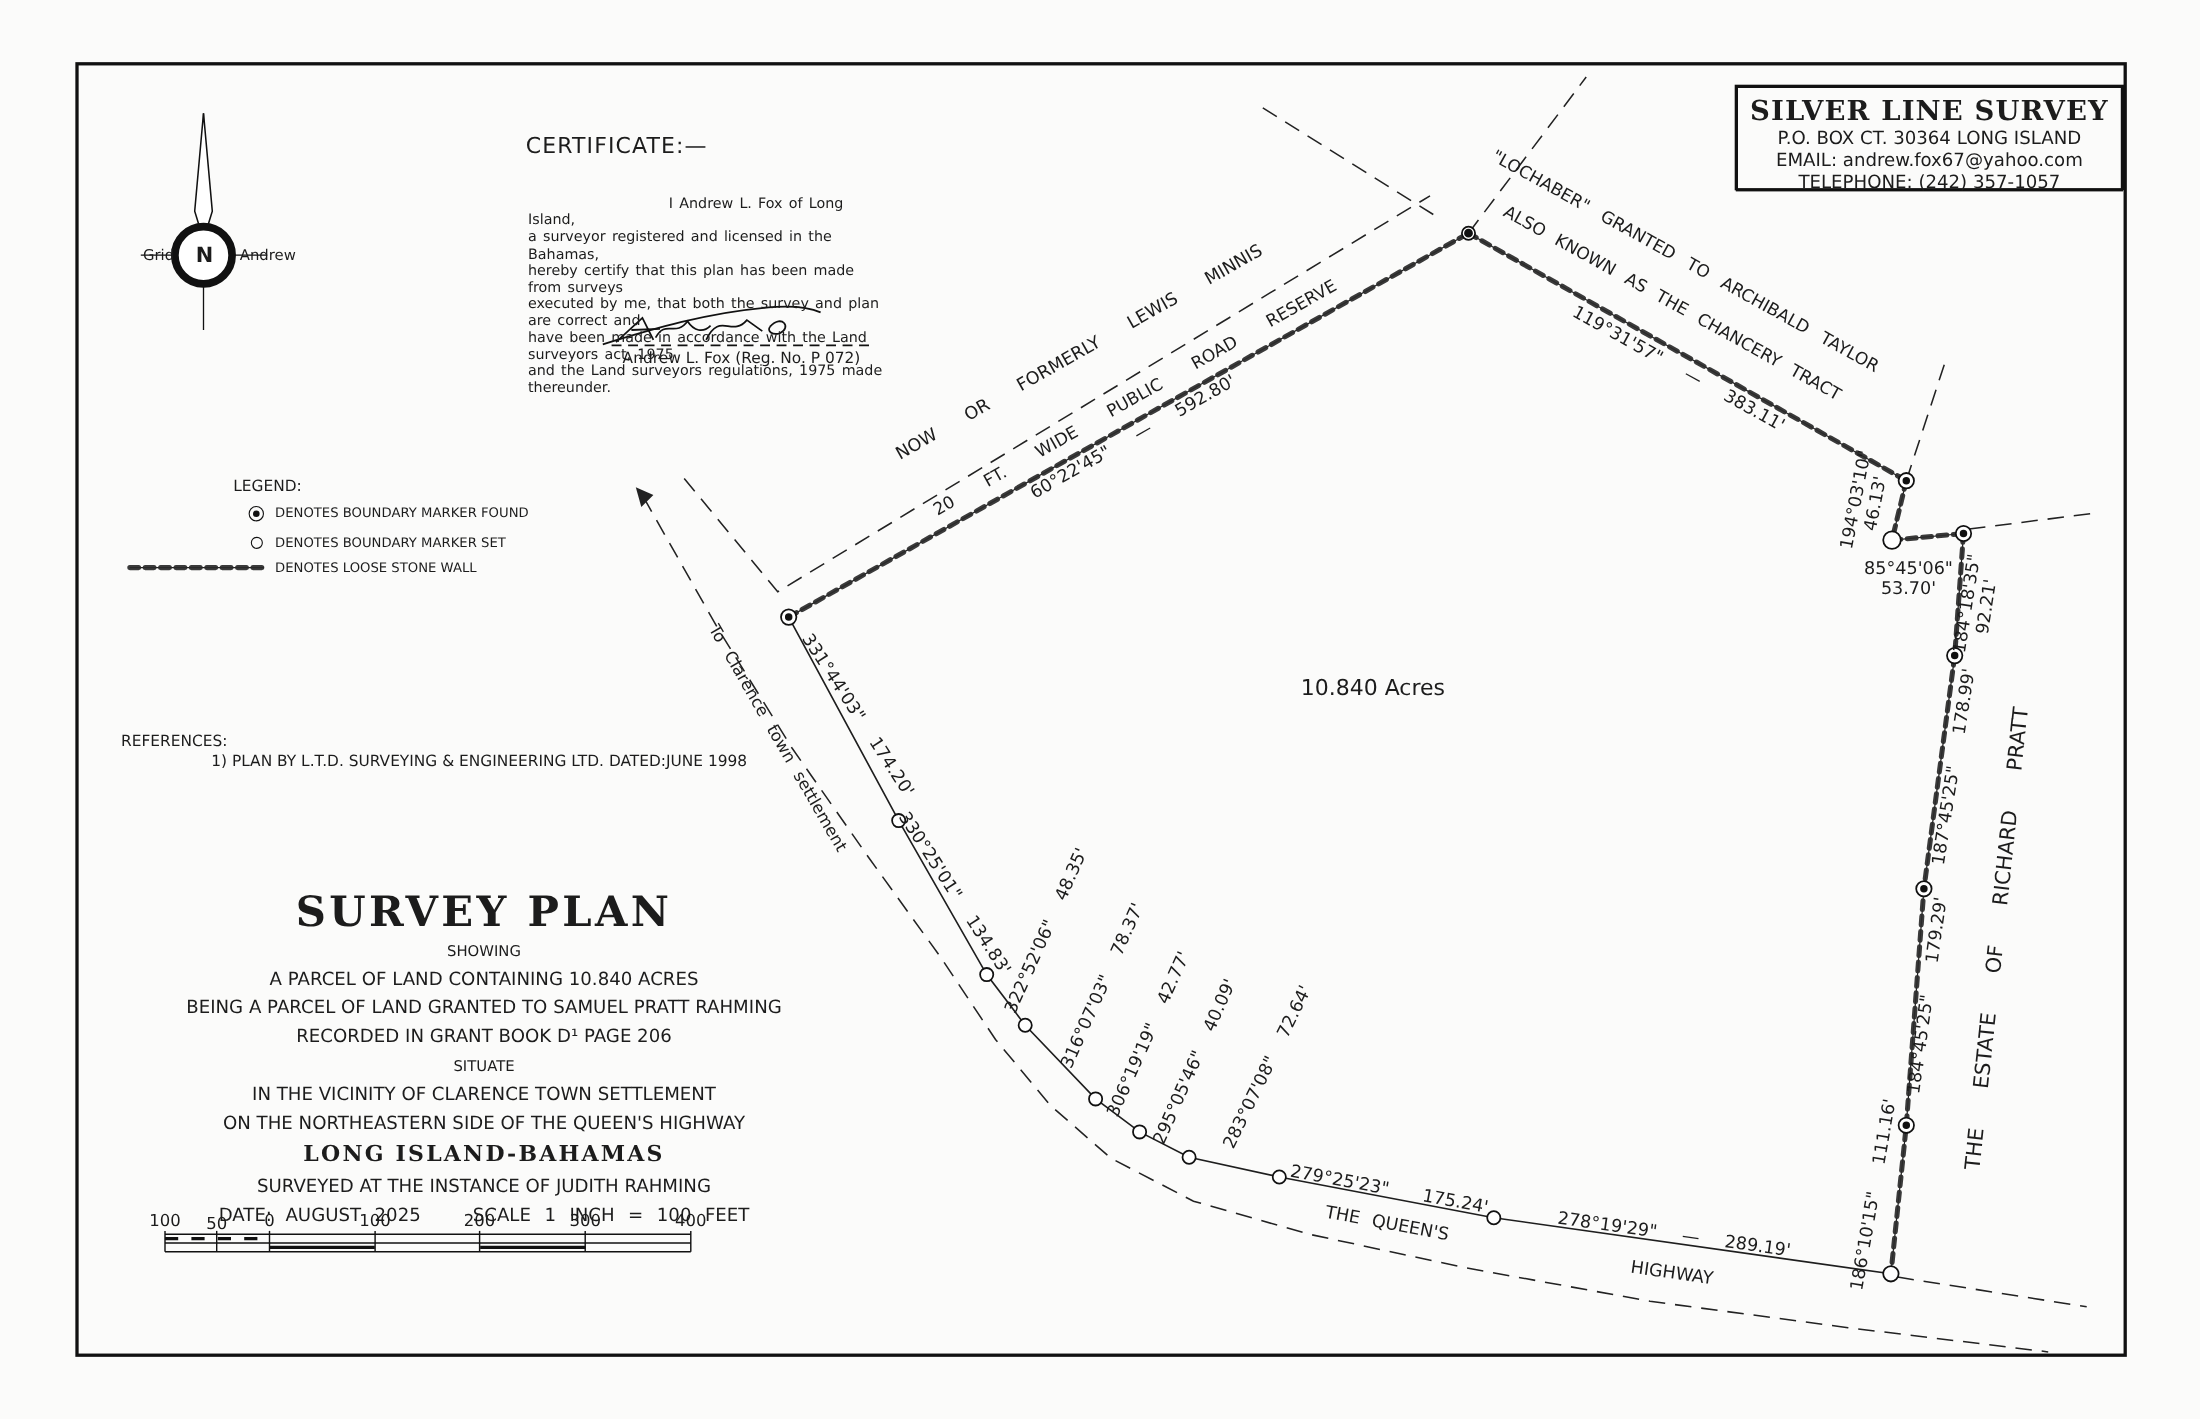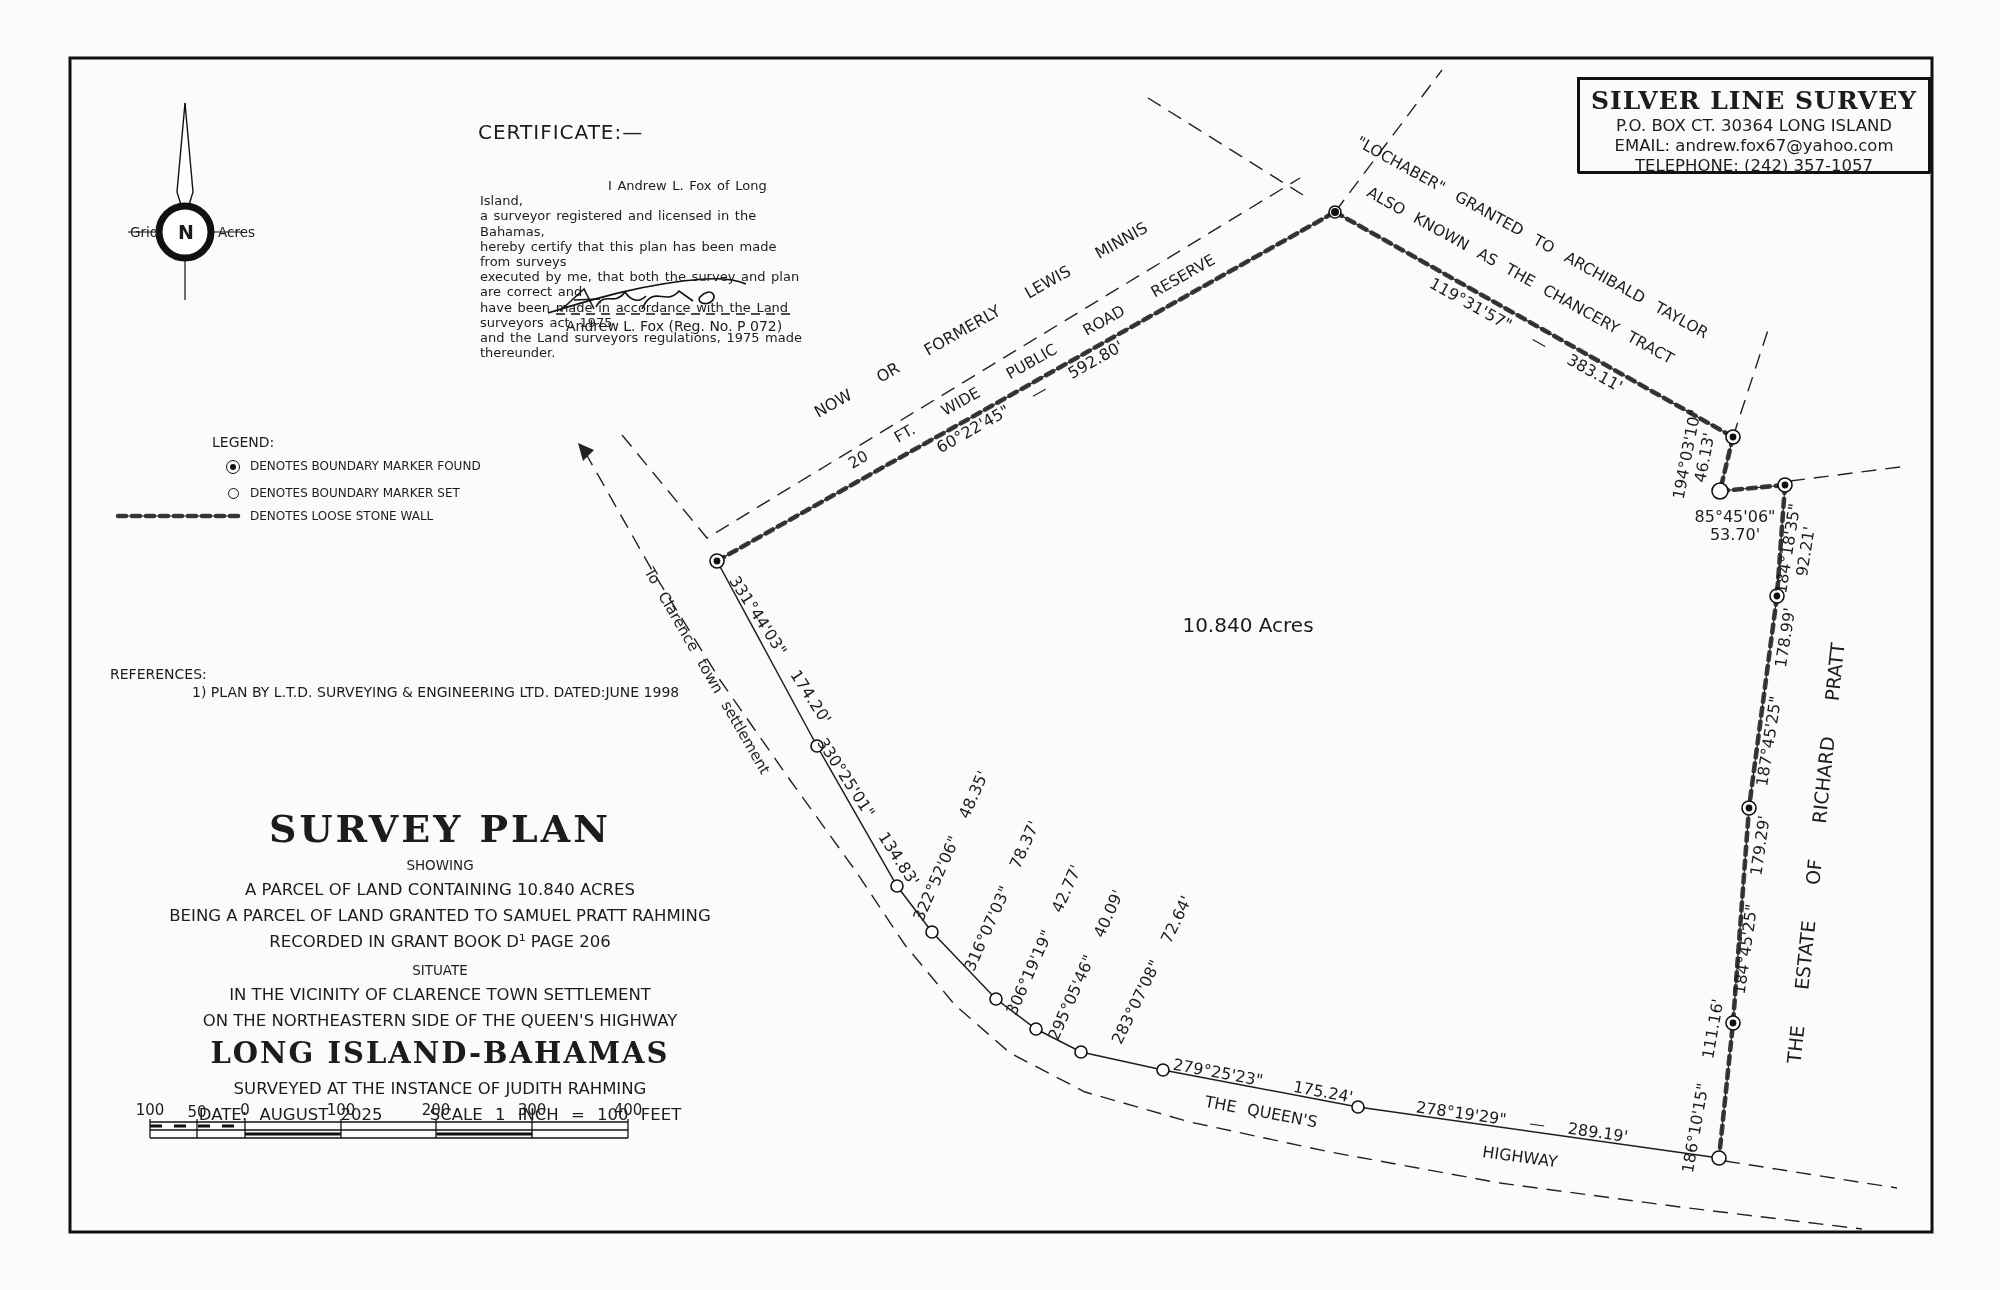--- a/index.html
+++ b/index.html
@@ -20,21 +20,21 @@
   .legend-label{font-size:12px;}
   .sym-found{width:12px;height:12px;border:1.6px solid #111;border-radius:50%;position:relative;display:inline-block;}
   .sym-found::before{content:"";position:absolute;left:3px;top:3px;width:6px;height:6px;background:#111;border-radius:50%;}
   .sym-set{width:9px;height:9px;border:1.6px solid #111;border-radius:50%;display:inline-block;}
   .refs-head{position:absolute;left:110px;top:666px;font-size:14px;}
   .refs-item{position:absolute;left:192px;top:684px;font-size:14px;}
   .plan-title{position:absolute;left:160px;top:810px;width:560px;text-align:center;}
   .pt-big{font-family:"DejaVu Serif",serif;font-weight:bold;font-size:38px;letter-spacing:3px;line-height:1.0;}
   .pt-small{font-size:13.5px;margin-top:9px;}
   .pt-line{font-size:16.5px;margin-top:7px;}
-  .pt-region{font-family:"DejaVu Serif",serif;font-weight:bold;font-size:29px;letter-spacing:2px;margin-top:6px;}
+  .pt-region{font-family:"DejaVu Serif",serif;font-weight:bold;font-size:20px;letter-spacing:2px;margin-top:6px;}
   .pt-date span{word-spacing:7px;}
   .scale-num{position:absolute;font-size:15px;transform:translate(-50%,-50%);}
   .compass-lbl{position:absolute;font-size:13.5px;}
 </style>
 </head>
 <body>
 
 <div id="sheet">
 
   <svg class="draw" width="2000" height="1290" viewBox="0 0 2000 1290">
@@ -159,21 +159,21 @@
   </svg>
 
   <div class="ttl-box">
     <div class="ttl-company">SILVER LINE SURVEY</div>
     <div class="ttl-line">P.O. BOX CT. 30364 LONG ISLAND</div>
     <div class="ttl-line">EMAIL: andrew.fox67@yahoo.com</div>
     <div class="ttl-line">TELEPHONE: (242) 357-1057</div>
   </div>
 
   <div class="compass-lbl" style="left:130px;top:224px;">Grid</div>
-  <div class="compass-lbl" style="left:218px;top:224px;">Acres</div>
+  <div class="compass-lbl" style="left:218px;top:224px;">Andrew</div>
   <div class="compass-lbl" style="left:178px;top:221px;font-size:19px;font-weight:bold;">N</div>
 
   <div class="cert-head">CERTIFICATE:—</div>
   <div class="cert-body">
     <div class="ind">I Andrew L. Fox of Long Island,</div>
     <div>a surveyor registered and licensed in the Bahamas,</div>
     <div>hereby certify that this plan has been made from surveys</div>
     <div>executed by me, that both the survey and plan are correct and</div>
     <div>have been made in accordance with the Land surveyors act, 1975</div>
     <div>and the Land surveyors regulations, 1975 made thereunder.</div>

